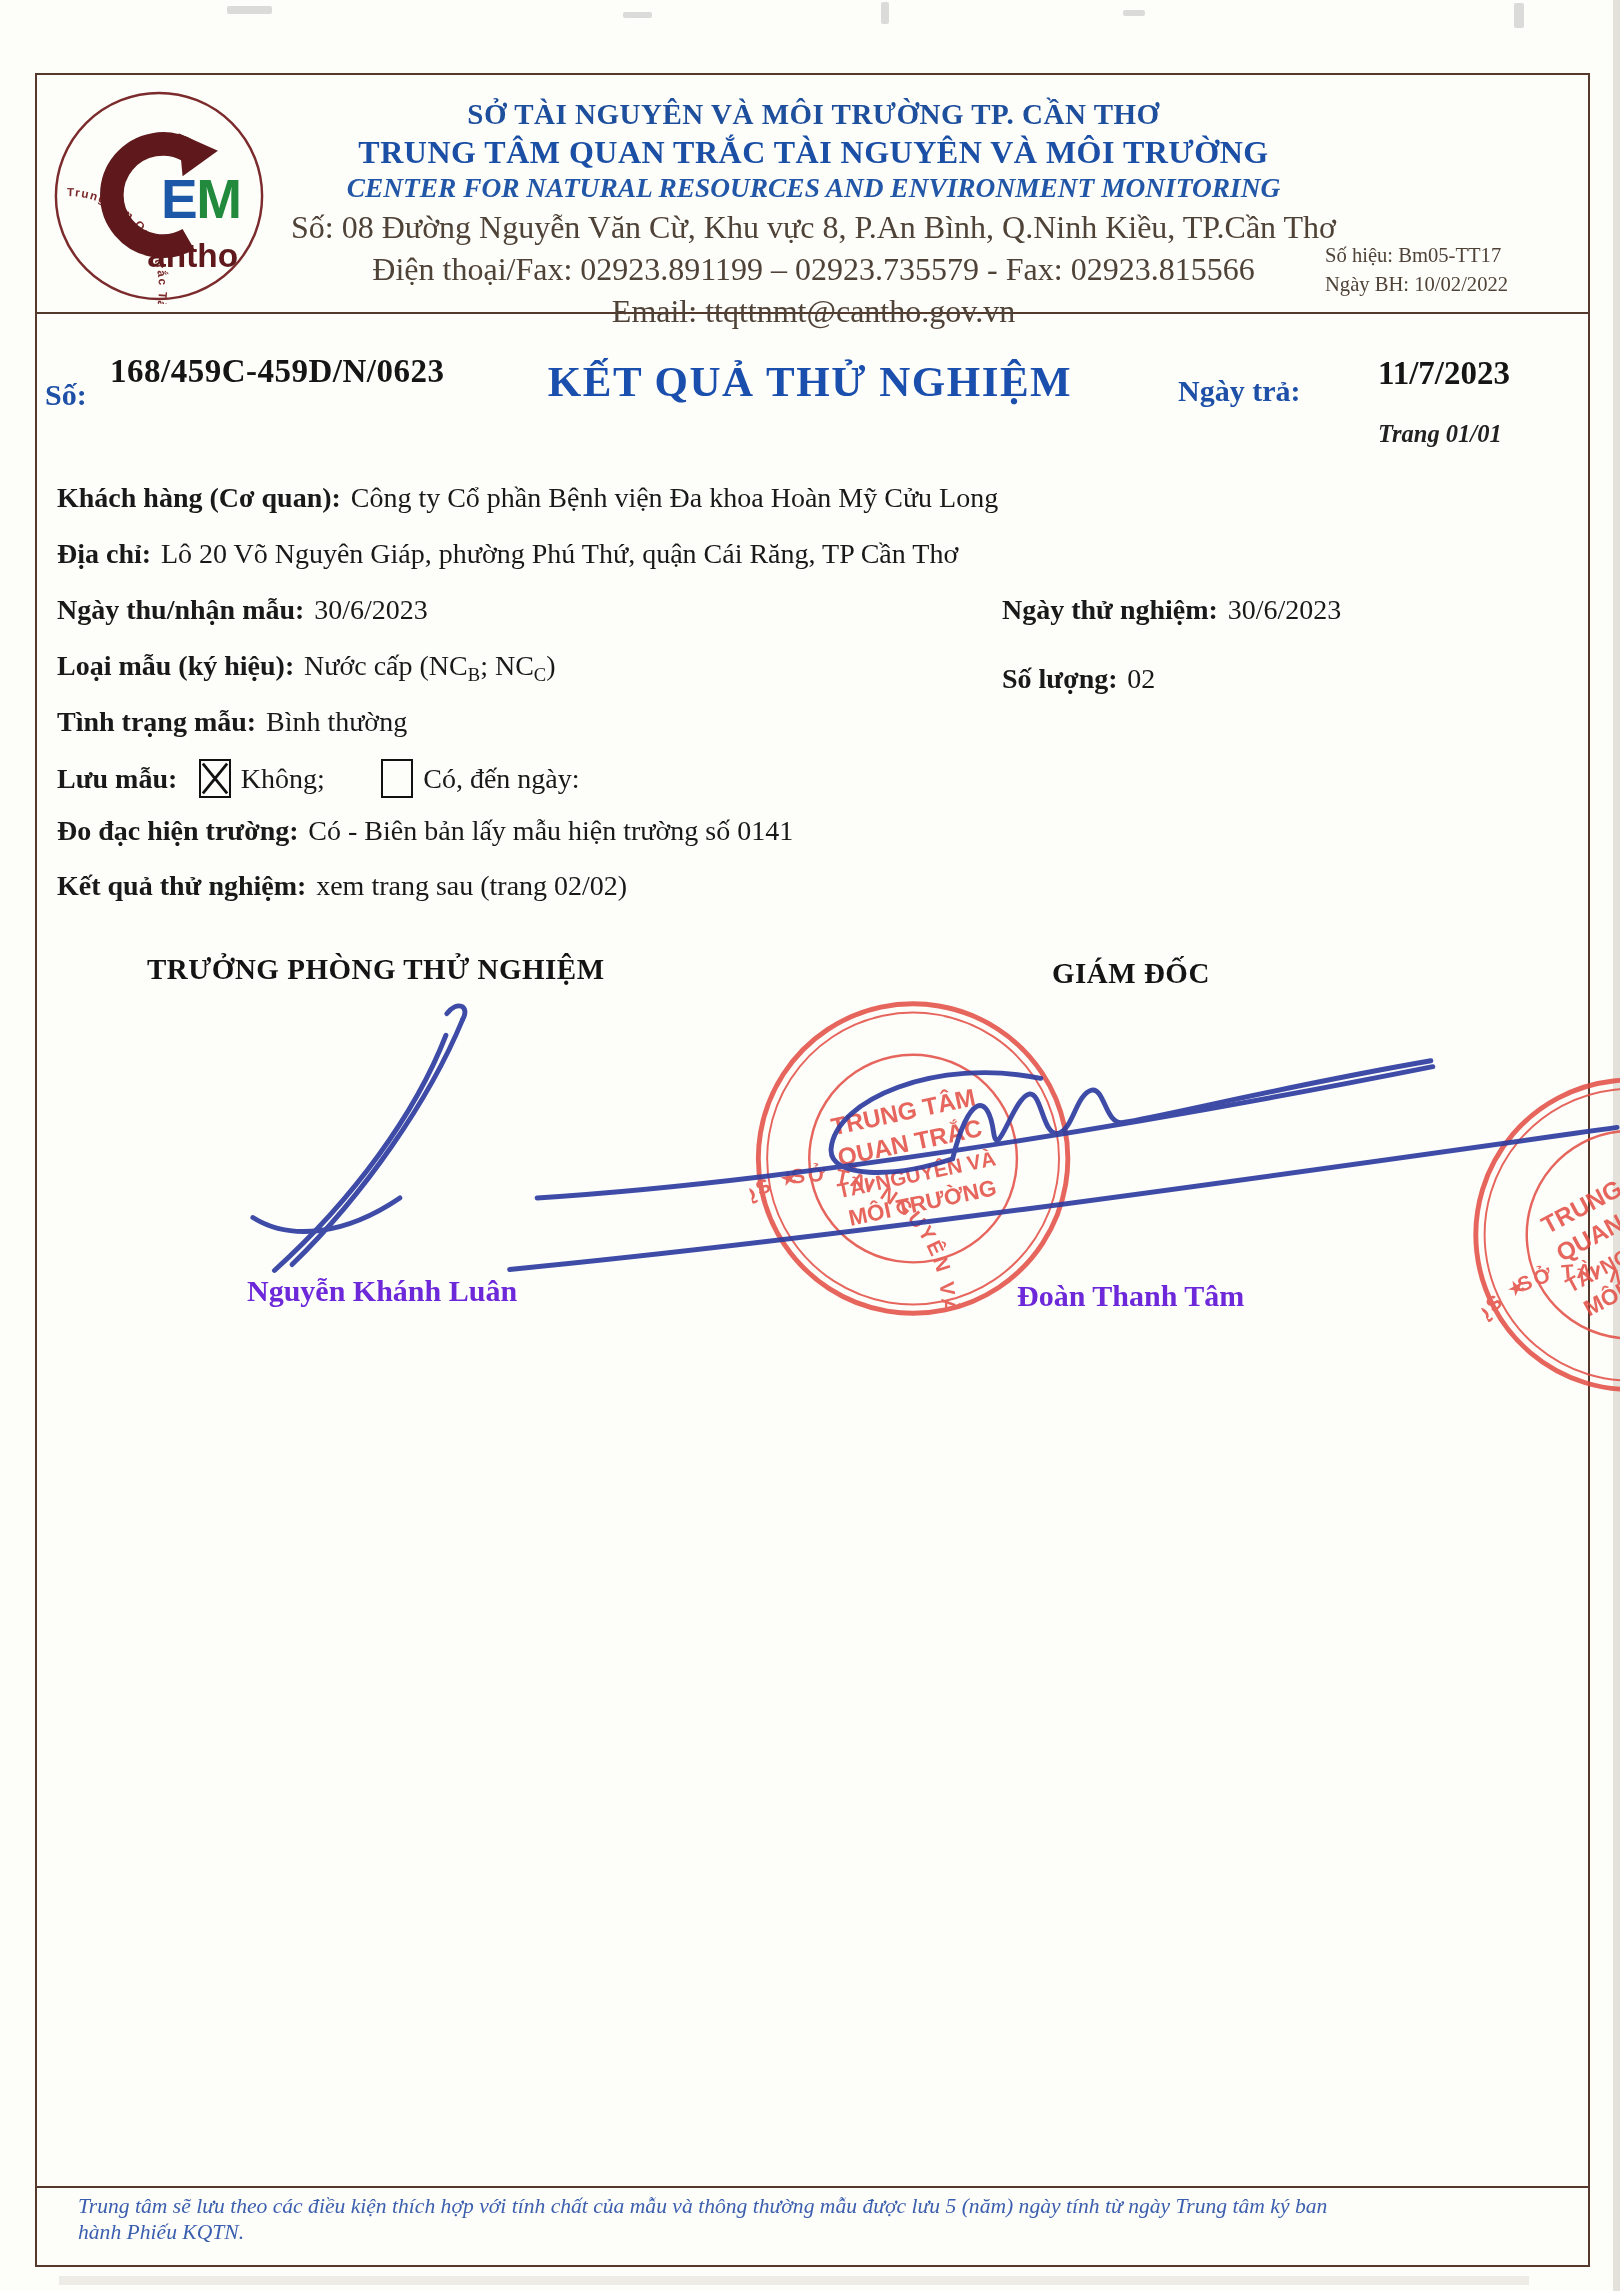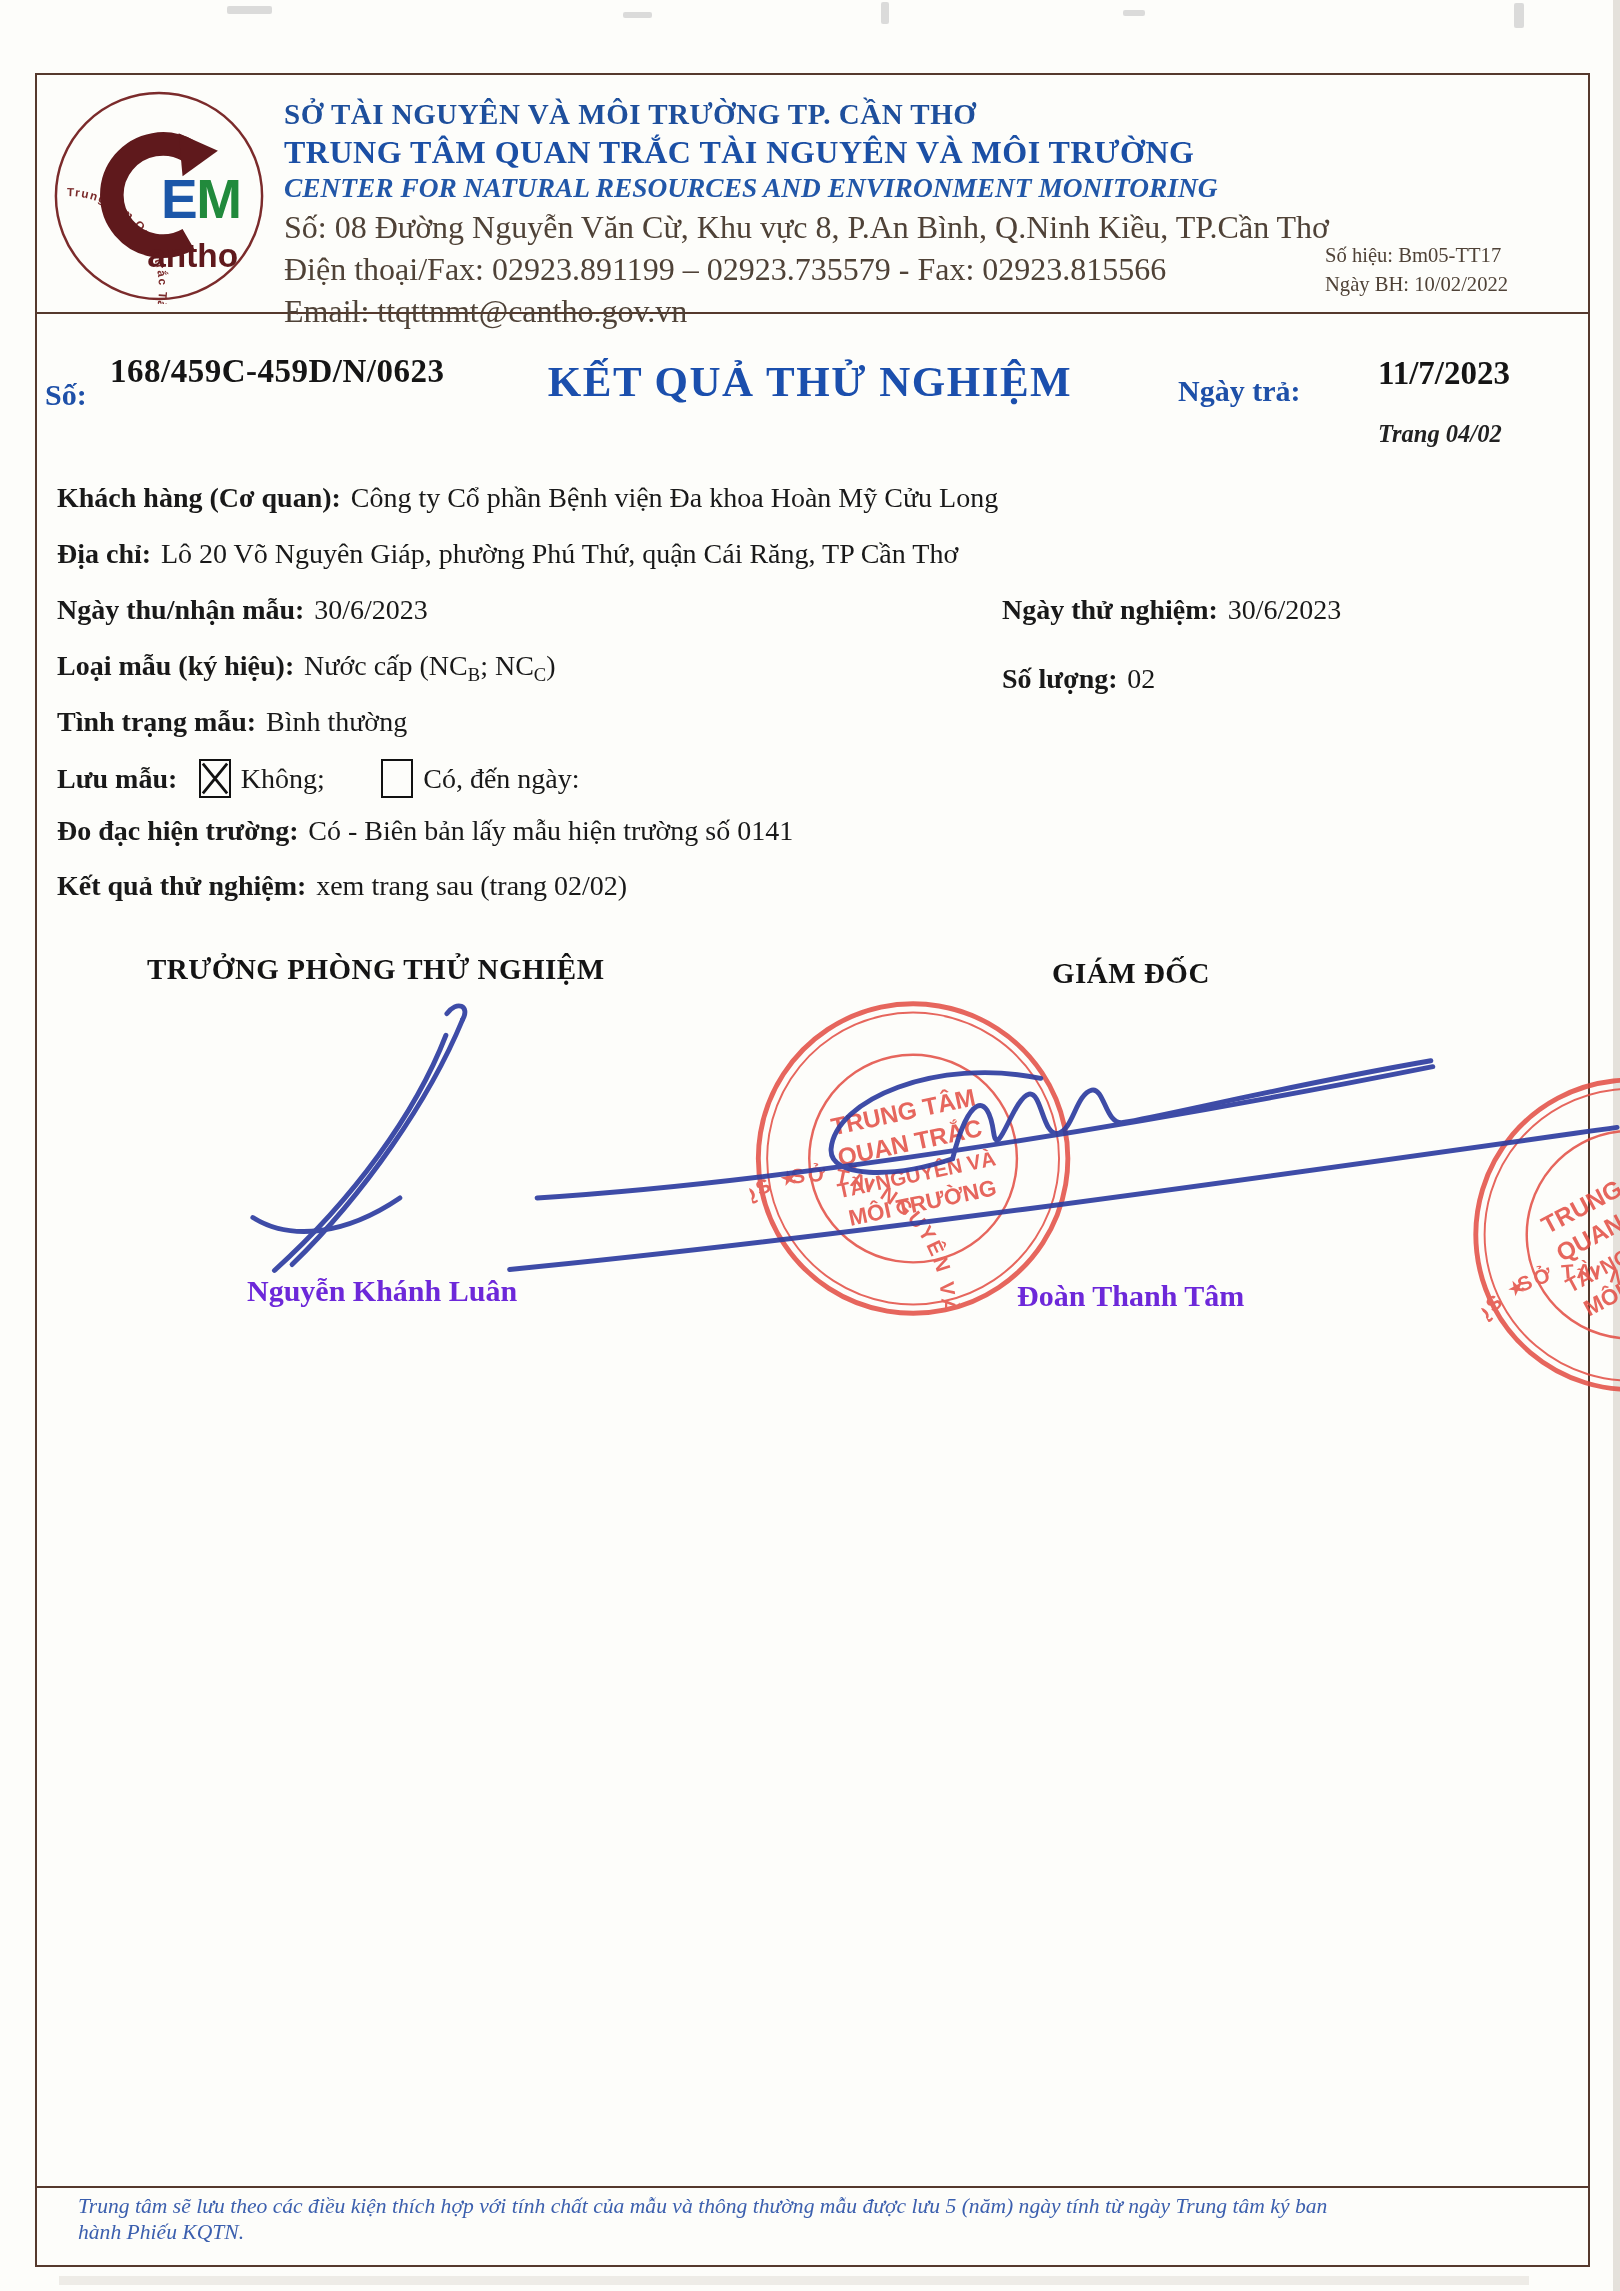--- a/index.html
+++ b/index.html
@@ -11,21 +11,21 @@
   }
   .frame {
     position:absolute; left:35px; top:73px; width:1555px; height:2194px;
     border:2.9px solid #55392d; box-sizing:border-box; pointer-events:none;
   }
   .header-divider { position:absolute; left:35px; top:312px; width:1555px; border-top:2.9px solid #55392d; }
   .noise { position:absolute; background:#c9c9c9; opacity:.65; border-radius:2px; }
   .edge-shadow { position:absolute; background:#e4e1db; }
 
   
-  .org-block { position:absolute; left:284px; top:98px; width:1059px; text-align:left; }
+  .org-block { position:absolute; left:284px; top:98px; width:1059px; text-align:center; }
   .org-dept { font-size:29px; font-weight:bold; color:#1e4f9c; letter-spacing:0.5px; }
   .org-vi { font-size:32px; font-weight:bold; color:#1b4fa5; margin-top:2.9px; letter-spacing:0.5px; }
   .org-en { font-size:27.4px; font-weight:bold; font-style:italic; color:#2257a8; margin-top:2px; }
   .org-contact { font-size:32px; color:#4f4237; margin-top:4.9px; }
   .form-code { position:absolute; left:1325px; top:241px; font-size:20.6px; color:#4f4237; line-height:29px; }
 
   
   .so-label { position:absolute; left:45px; top:378px; font-size:30px; font-weight:bold; color:#1e50a8; }
   .so-value { position:absolute; left:110px; top:353px; font-size:33px; font-weight:600; color:#151515; letter-spacing:0.5px; }
   .doc-title { position:absolute; left:0; top:357px; width:1620px; text-align:center; font-size:43px; font-weight:bold; color:#1b4fad; letter-spacing:1.5px; }
@@ -104,21 +104,21 @@
   <div class="form-code">
     <div>Số hiệu: Bm05-TT17</div>
     <div>Ngày BH: 10/02/2022</div>
   </div>
 
   <div class="so-label">Số:</div>
   <div class="so-value">168/459C-459D/N/0623</div>
   <div class="doc-title">KẾT QUẢ THỬ NGHIỆM</div>
   <div class="ngay-tra-label">Ngày trả:</div>
   <div class="ngay-tra-value">11/7/2023</div>
-  <div class="trang">Trang 04/02</div>
+  <div class="trang">Trang 01/01</div>
 
   <div class="field" style="left:57px;top:482px;">
     <b>Khách hàng (Cơ quan):</b><span>Công ty Cổ phần Bệnh viện Đa khoa Hoàn Mỹ Cửu Long</span>
   </div>
   <div class="field" style="left:57px;top:538px;">
     <b>Địa chỉ:</b><span>Lô 20 Võ Nguyên Giáp, phường Phú Thứ, quận Cái Răng, TP Cần Thơ</span>
   </div>
   <div class="field" style="left:57px;top:594px;">
     <b>Ngày thu/nhận mẫu:</b><span>30/6/2023</span>
   </div>

